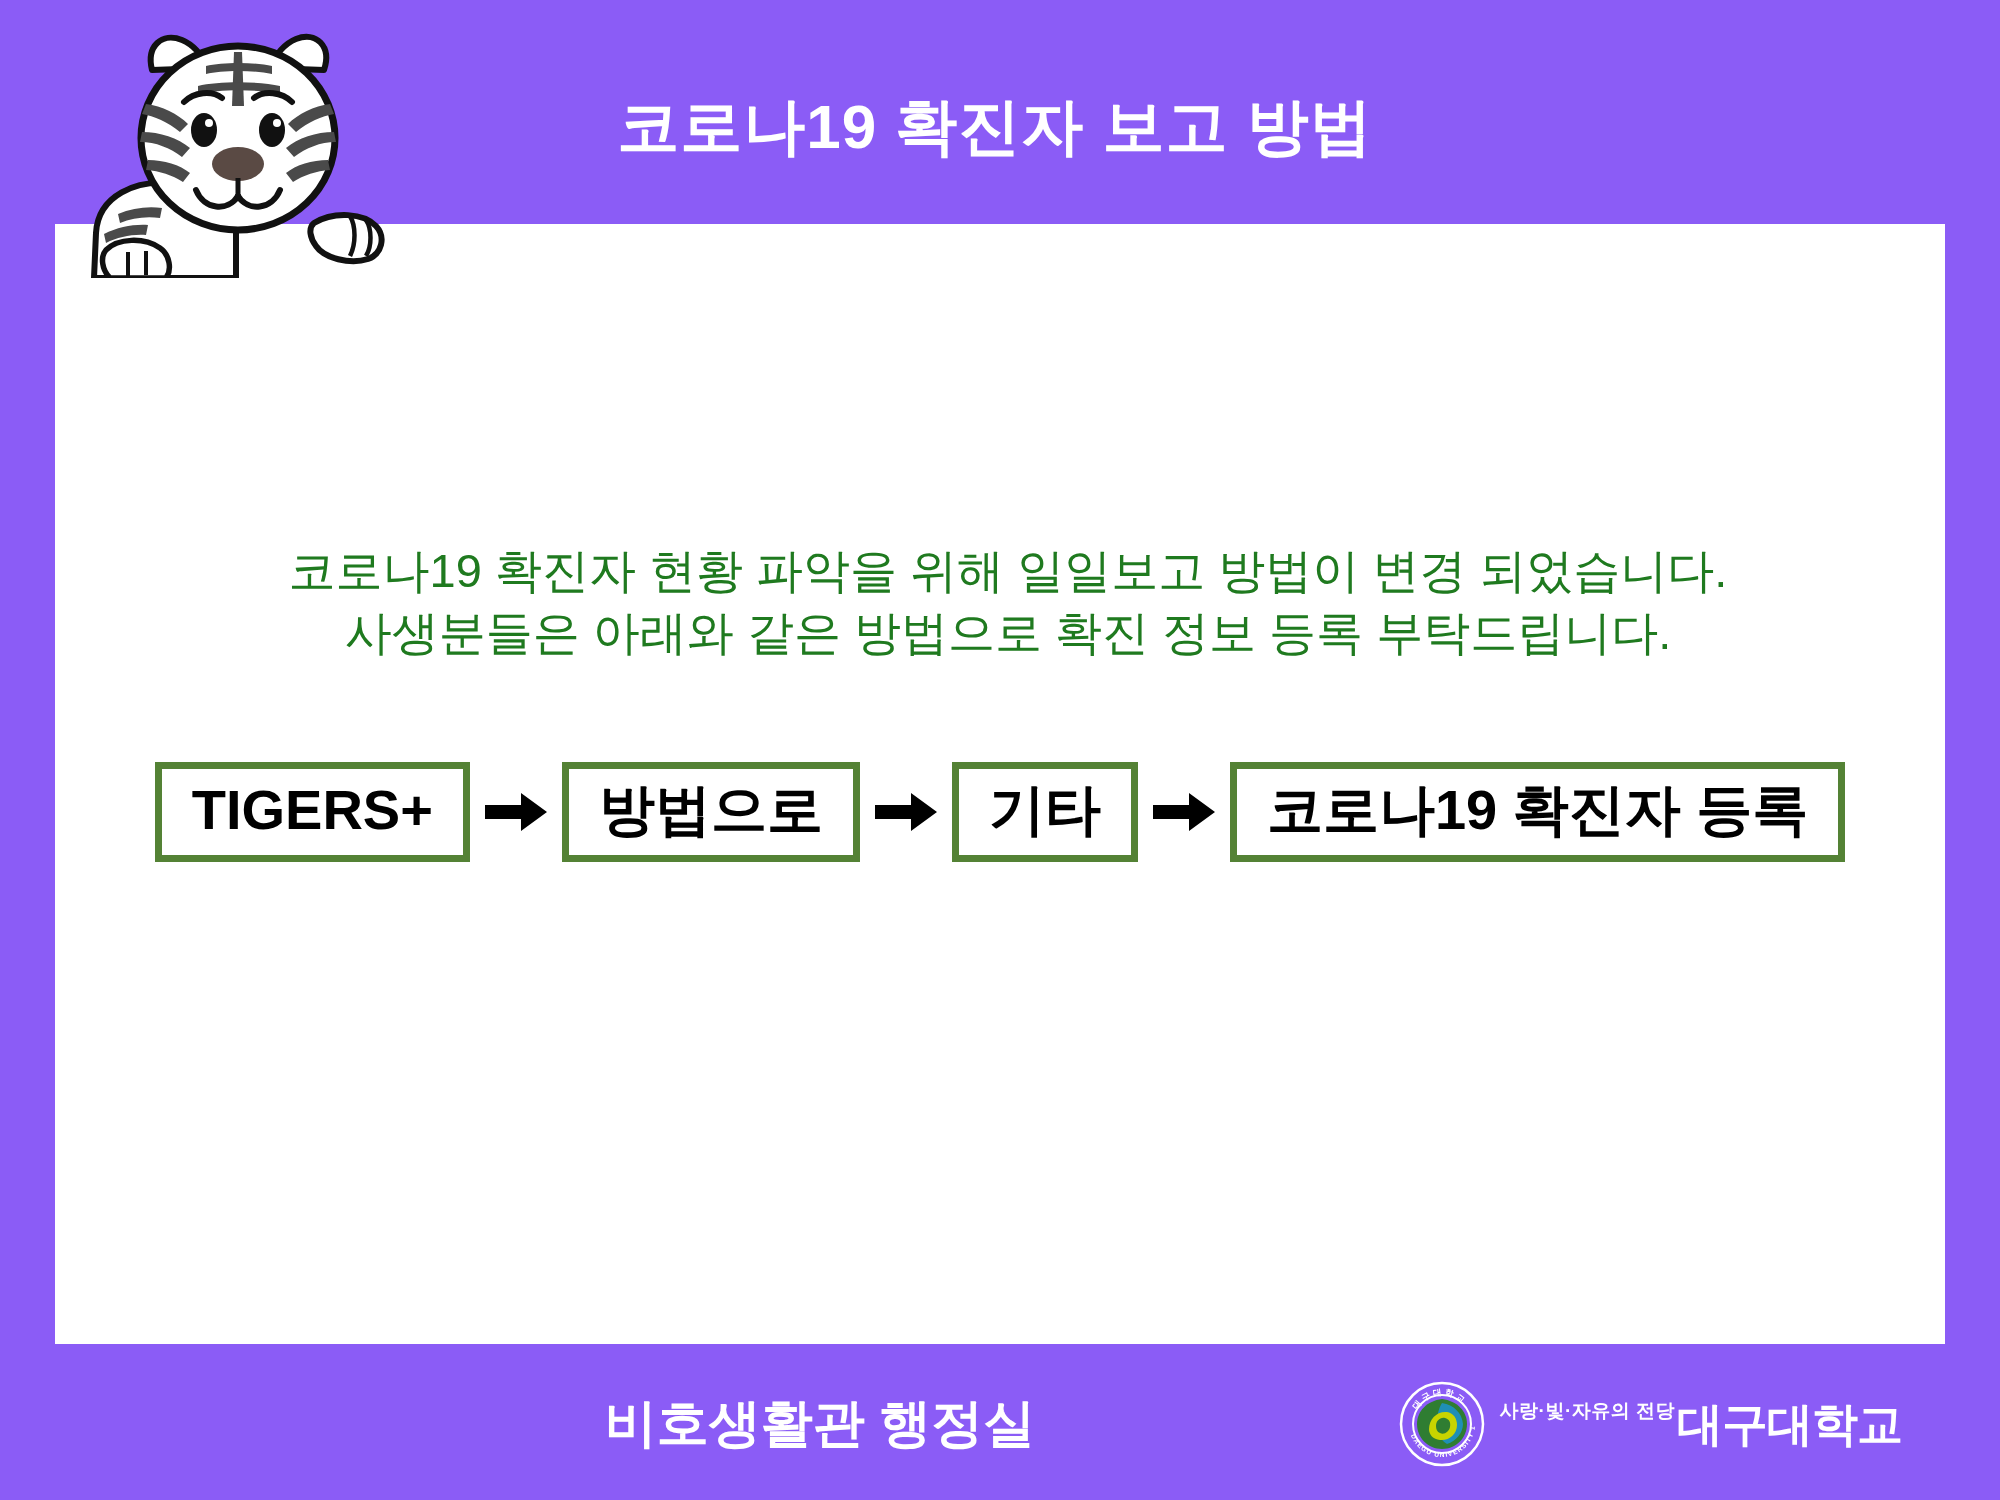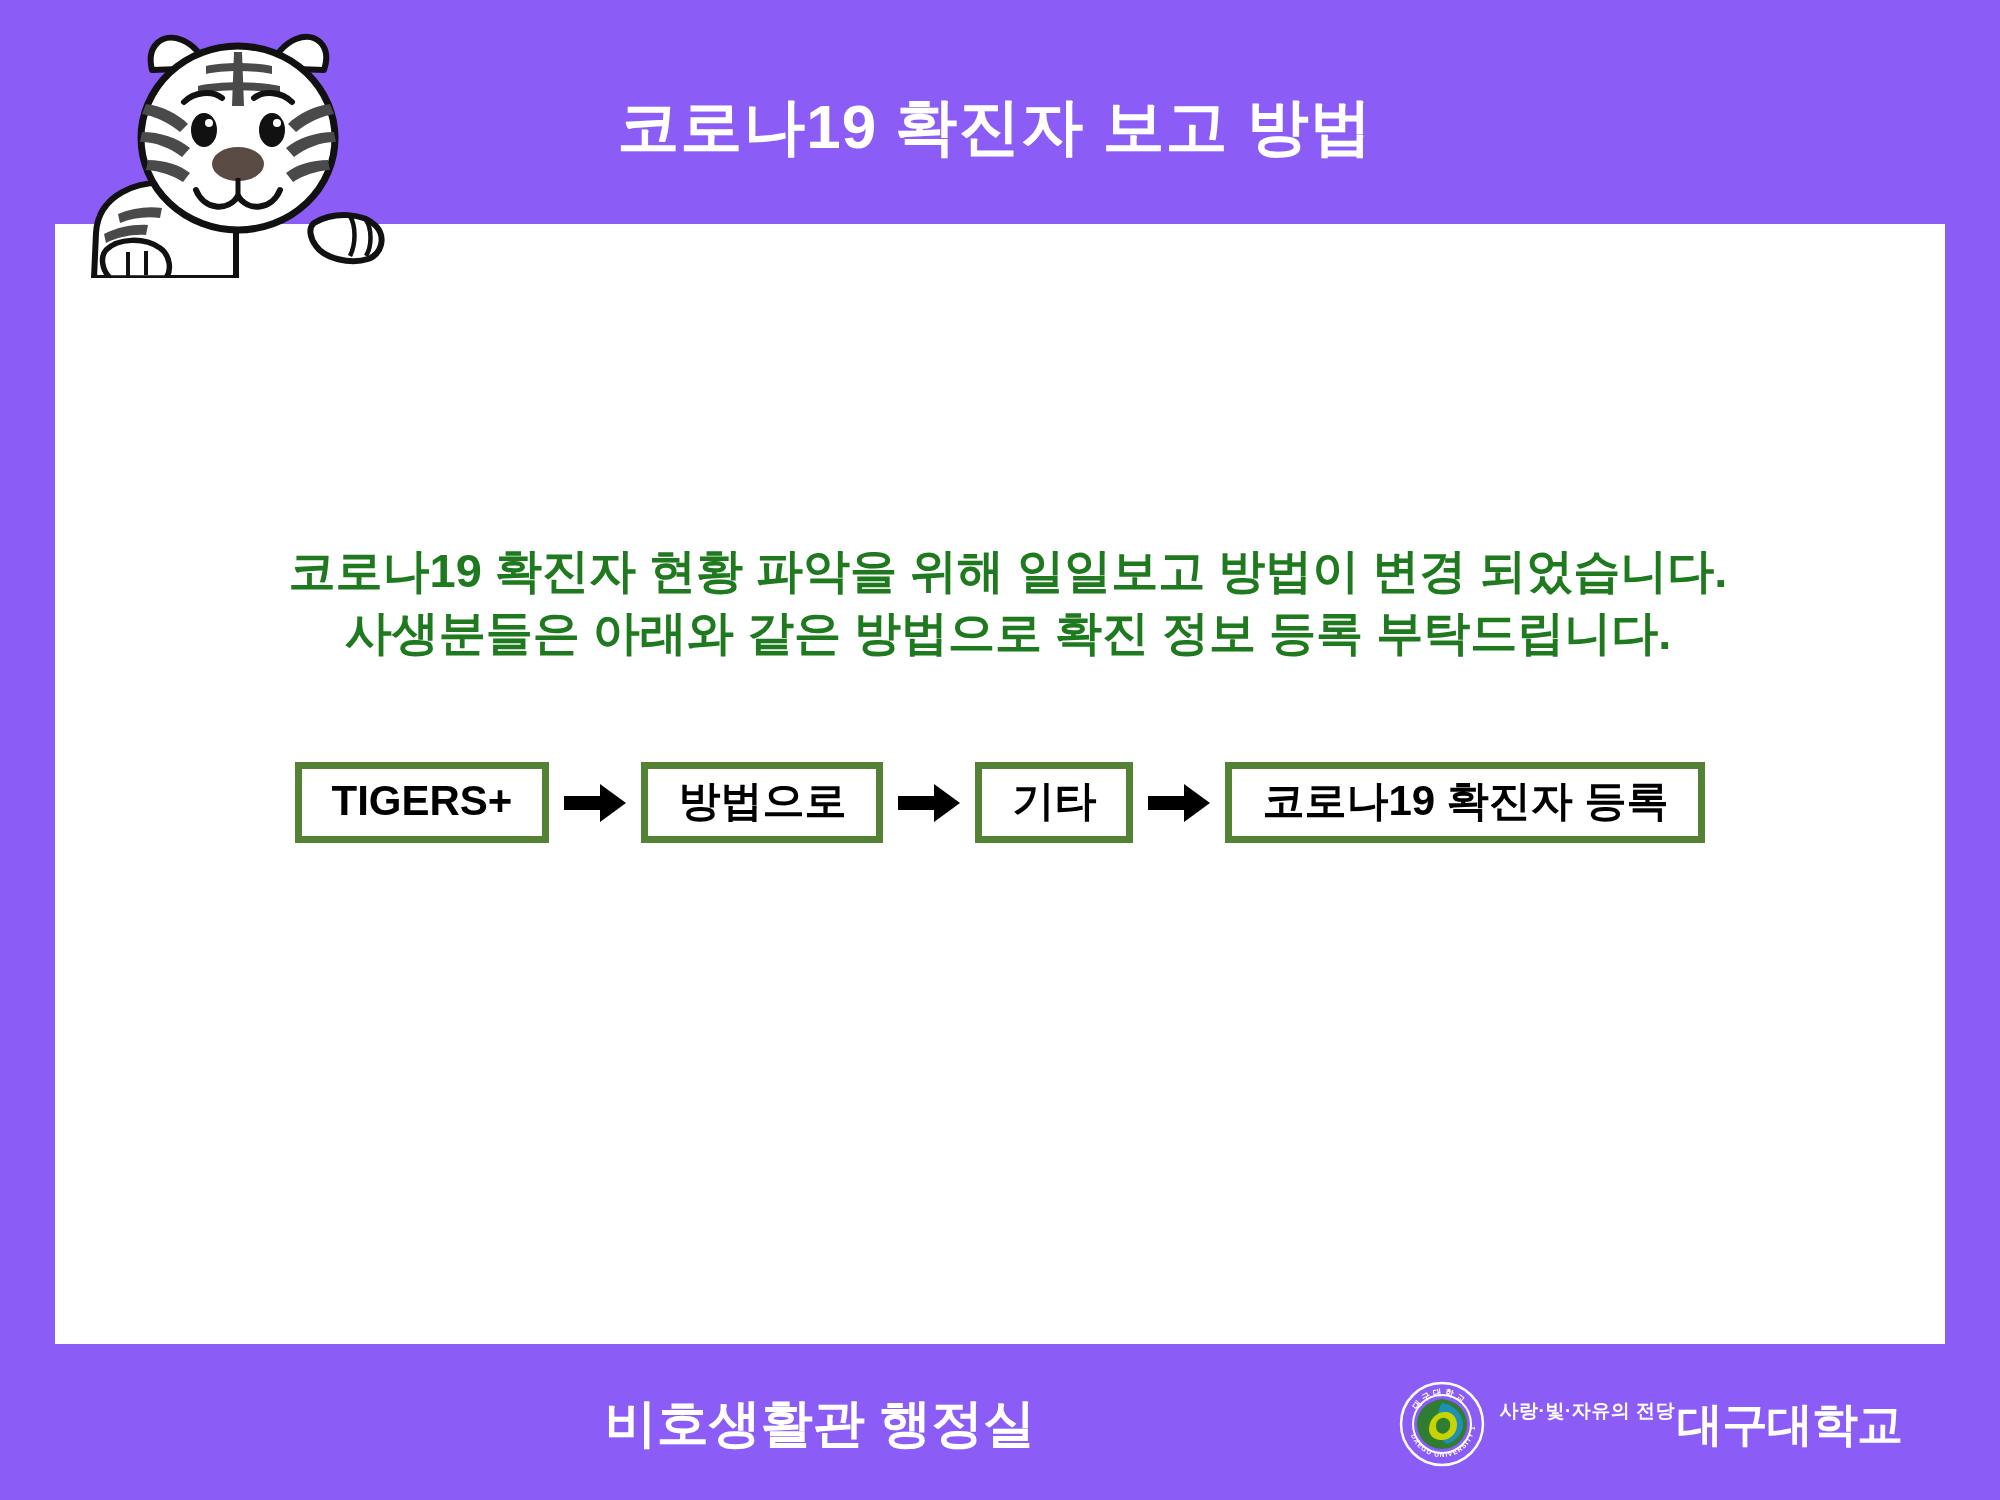--- a/index.html
+++ b/index.html
@@ -72,47 +72,47 @@
   #notice-block {
     position: absolute;
     left: 0;
     top: 316px;
     width: 1890px;
     text-align: center;
   }
   .notice-line {
     color: #1f7a1f;
     font-size: 47px;
-    font-weight: bold;
+    font-weight: normal;
     line-height: 62px;
     white-space: nowrap;
     margin-left: 16px;
   }
 
   
   #flow-row {
     position: absolute;
     left: 0;
     top: 538px;
     width: 1890px;
     display: flex;
     align-items: center;
     justify-content: center;
     gap: 0;
   }
   .flow-box {
     border: 7px solid #548235;
     background: #ffffff;
     color: #000000;
-    font-size: 42px;
+    font-size: 56px;
     font-weight: bold;
     line-height: 1;
     padding: 16px 30px 20px 30px;
     box-sizing: border-box;
-    height: 81px;
+    height: 100px;
     display: flex;
     align-items: center;
     justify-content: center;
     white-space: nowrap;
   }
   .flow-arrow {
     width: 92px;
     display: flex;
     align-items: center;
     justify-content: center;

